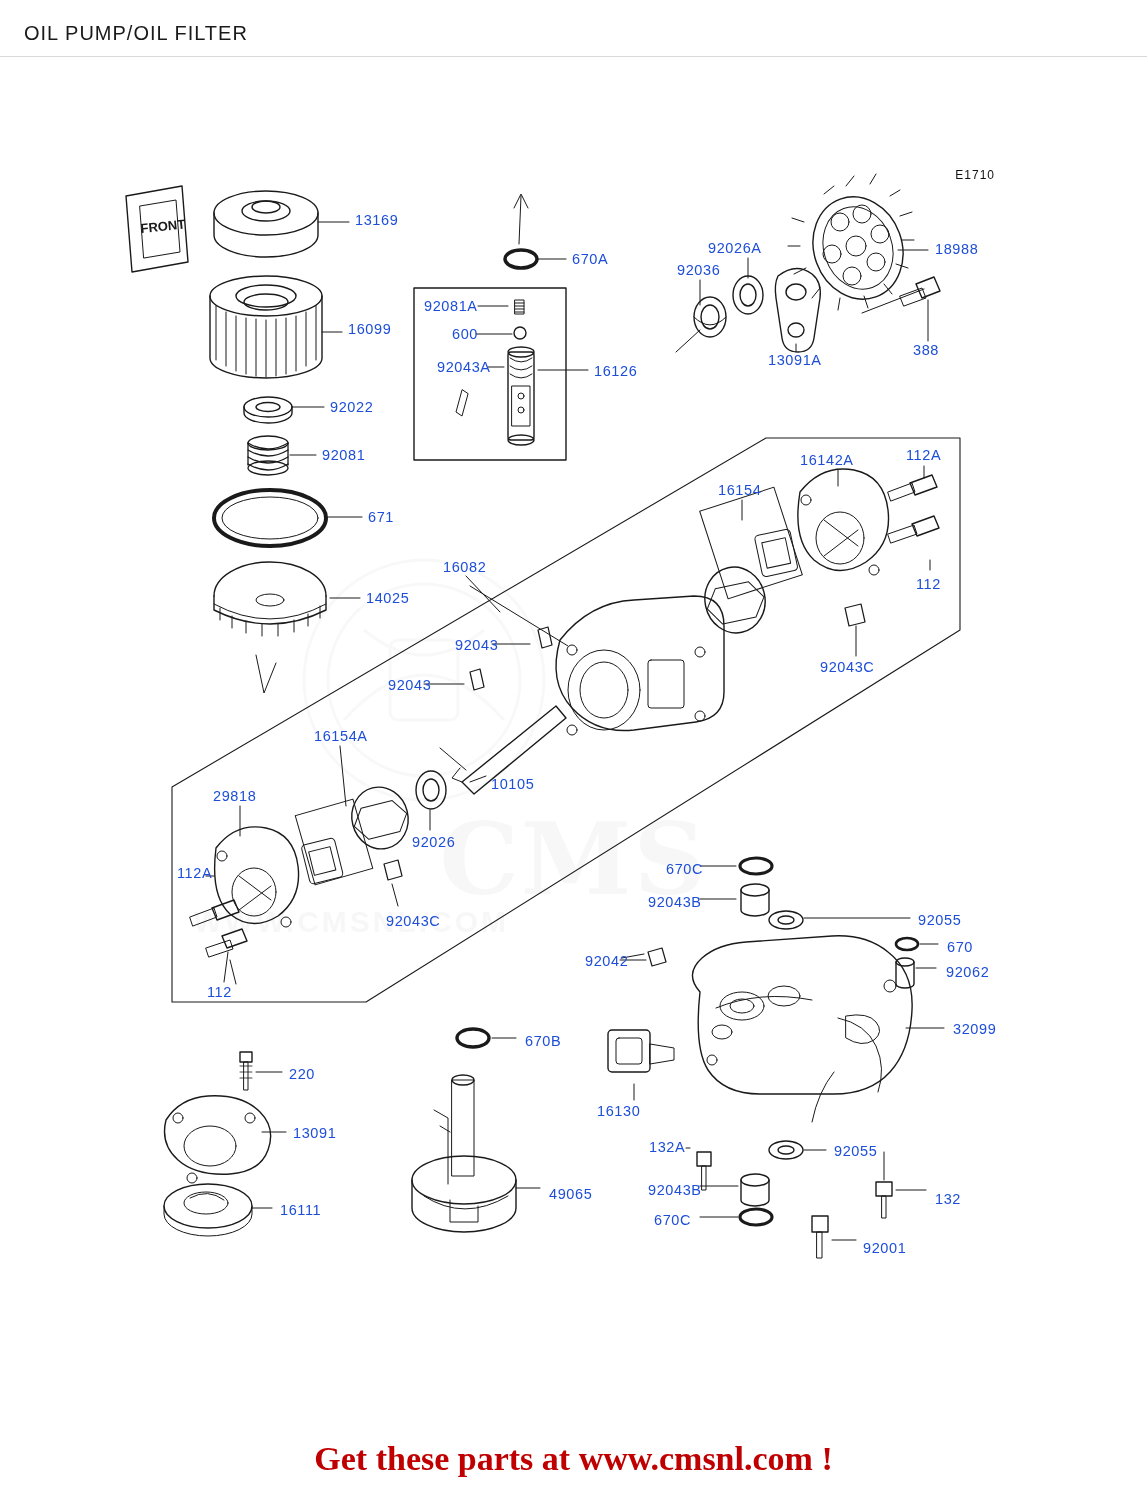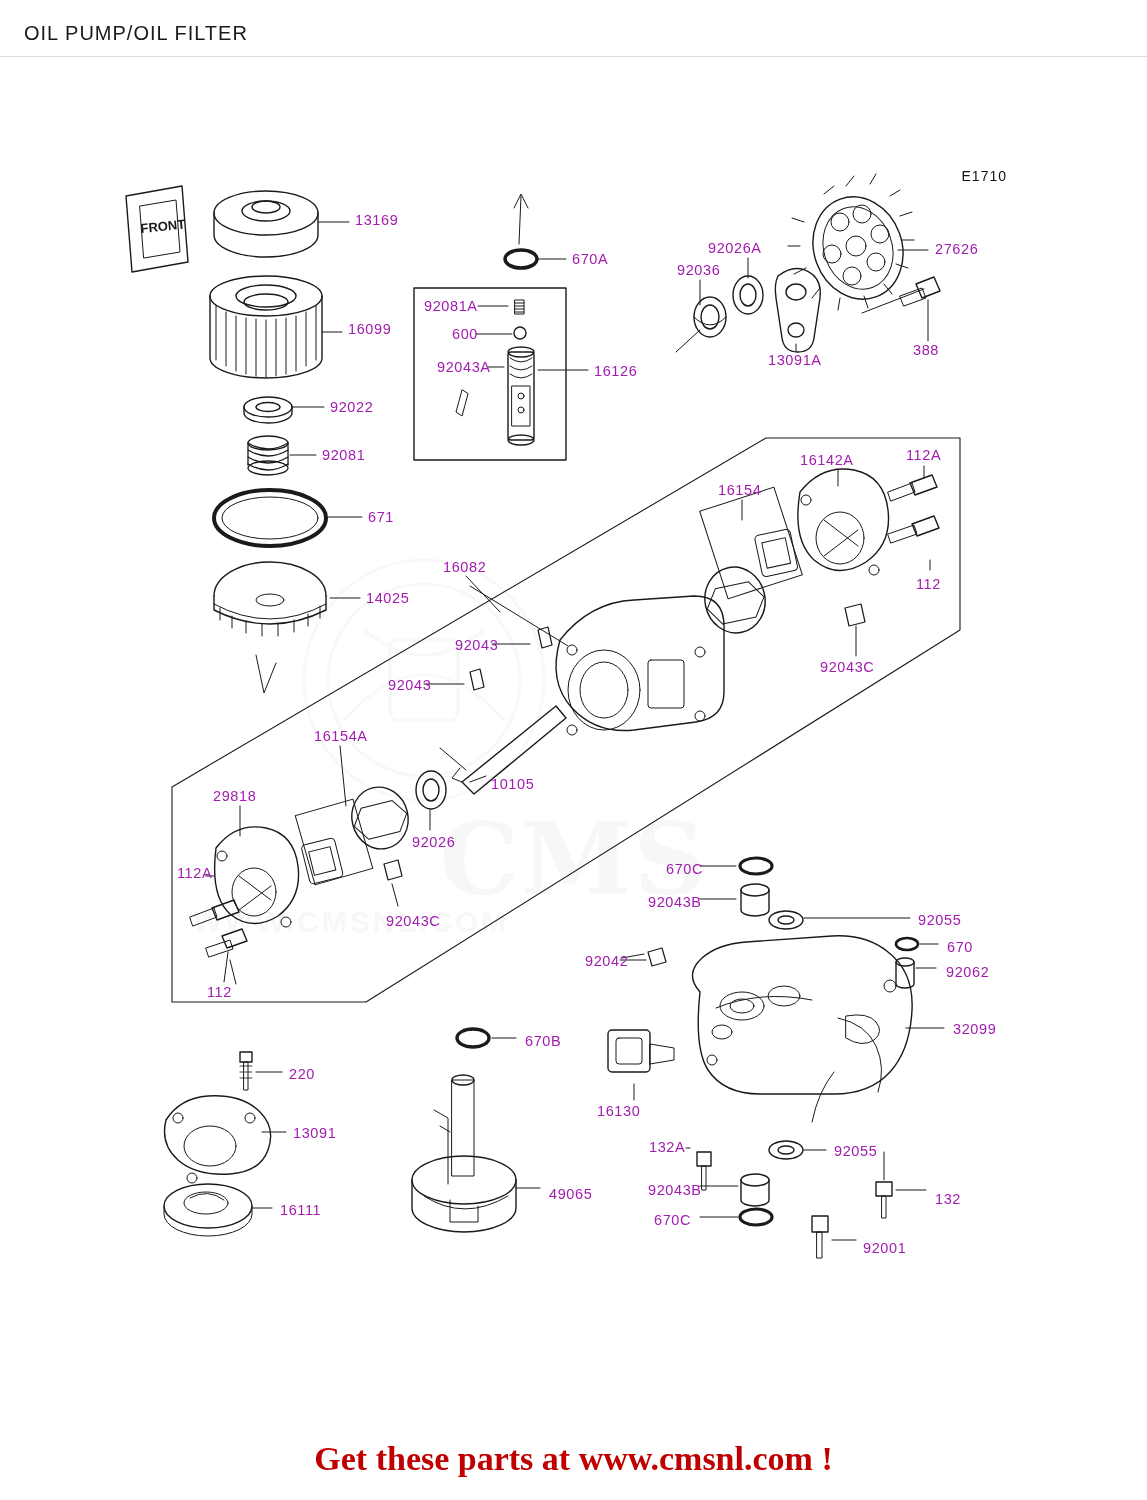--- a/index.html
+++ b/index.html
@@ -6,40 +6,40 @@
   body{
     width:1147px;height:1500px;position:relative;overflow:hidden;
     font-family:"Liberation Sans", sans-serif;color:#111;
   }
   .page{position:absolute;inset:0;}
   .title{
     position:absolute;left:24px;top:22px;font-size:20px;letter-spacing:1px;
     color:#1a1a1a;font-weight:400;
   }
   .rule{position:absolute;left:0;top:56px;width:1147px;height:1px;background:#d9d9d9;}
-  .figcode{position:absolute;right:140px;top:168px;font-size:14px;letter-spacing:1px;}
+  .figcode{position:absolute;right:152px;top:168px;font-size:12px;letter-spacing:1px;}
   .footer{
     position:absolute;left:0;top:1440px;width:1147px;text-align:center;
     font-size:34px;font-weight:bold;color:#c00000;font-family:"Liberation Serif", serif;
   }
   
   .wm{position:absolute;left:50%;top:50%;transform:translate(-50%,-50%);
       width:760px;height:520px;pointer-events:none;opacity:.16;}
   .wm-text{
     position:absolute;left:0;top:310px;width:760px;text-align:center;
     font-family:"DejaVu Serif", serif;font-weight:bold;font-size:100px;
     color:#cfcfcf;letter-spacing:2px;
   }
   .wm-sub{
     position:absolute;left:0;top:415px;width:760px;text-align:left;
     font-family:"Liberation Sans", sans-serif;font-weight:bold;font-size:30px;
     color:#cfcfcf;letter-spacing:3px;
   }
   
-  .lbl{position:absolute;font-size:14.5px;letter-spacing:.6px;color:#a21caf;white-space:nowrap;}
+  .lbl{position:absolute;font-size:14.5px;letter-spacing:.6px;color:#1d4ed8;white-space:nowrap;}
   svg.art{position:absolute;left:0;top:0;width:1147px;height:1500px;}
 </style>
 </head>
 <body>
 
 <div class="page">
 
   <div class="title">OIL PUMP/OIL FILTER</div>
   <div class="rule"></div>
   <div class="figcode">E1710</div>
@@ -474,21 +474,21 @@
     <div class="lbl" style="left:368px;top:509px">671</div>
     <div class="lbl" style="left:366px;top:590px">14025</div>
     <div class="lbl" style="left:572px;top:251px">670A</div>
     <div class="lbl" style="left:424px;top:298px">92081A</div>
     <div class="lbl" style="left:452px;top:326px">600</div>
     <div class="lbl" style="left:437px;top:359px">92043A</div>
     <div class="lbl" style="left:594px;top:363px">16126</div>
     <div class="lbl" style="left:677px;top:262px">92036</div>
     <div class="lbl" style="left:708px;top:240px">92026A</div>
     <div class="lbl" style="left:768px;top:352px">13091A</div>
-    <div class="lbl" style="left:935px;top:241px">27626</div>
+    <div class="lbl" style="left:935px;top:241px">18988</div>
     <div class="lbl" style="left:913px;top:342px">388</div>
     <div class="lbl" style="left:800px;top:452px">16142A</div>
     <div class="lbl" style="left:906px;top:447px">112A</div>
     <div class="lbl" style="left:718px;top:482px">16154</div>
     <div class="lbl" style="left:916px;top:576px">112</div>
     <div class="lbl" style="left:820px;top:659px">92043C</div>
     <div class="lbl" style="left:443px;top:559px">16082</div>
     <div class="lbl" style="left:455px;top:637px">92043</div>
     <div class="lbl" style="left:388px;top:677px">92043</div>
     <div class="lbl" style="left:314px;top:728px">16154A</div>

